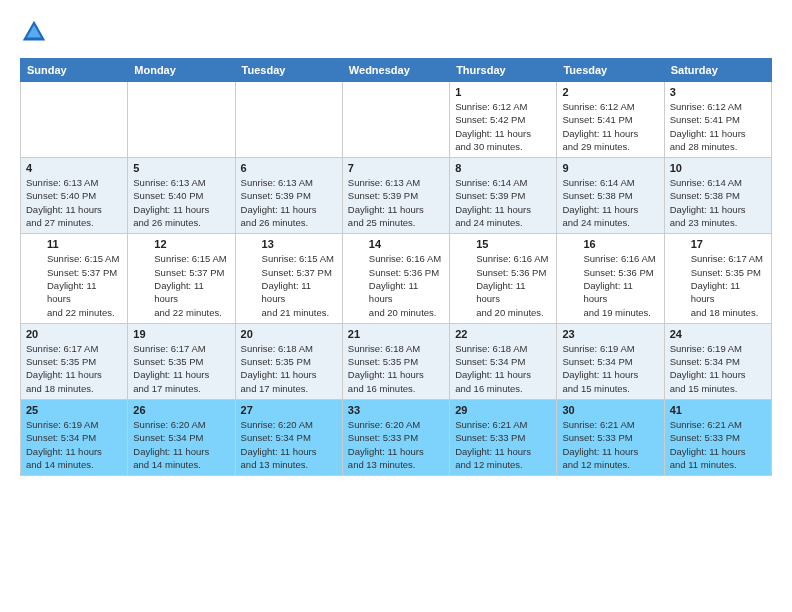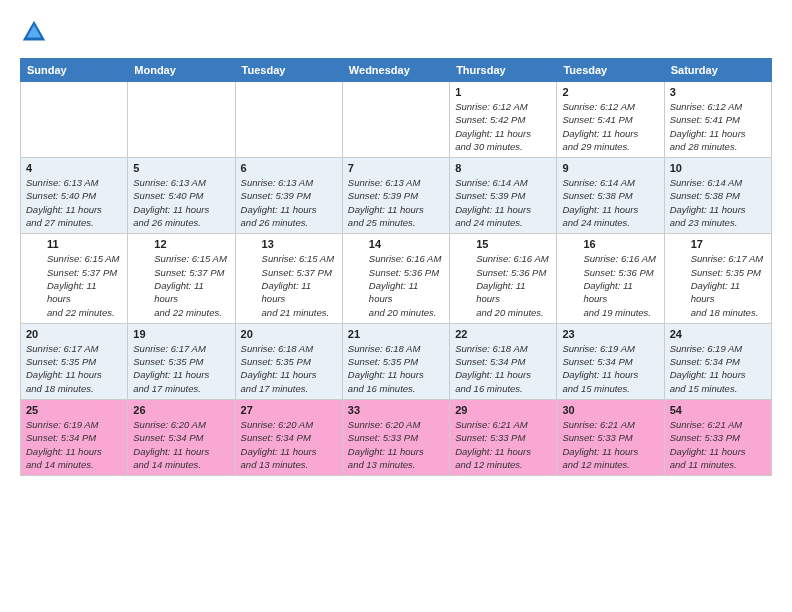--- a/index.html
+++ b/index.html
@@ -84,27 +84,26 @@
       font-weight: bold;
       font-size: 11px;
       color: #222;
       display: block;
       margin-bottom: 2px;
     }
     .day-info {
       font-size: 9.5px;
       color: #333;
       line-height: 1.4;
-      font-style: italic;
     }
     .row-1 td { background: #fff; }
     .row-2 td { background: #e8f0f8; }
     .row-3 td { background: #fff; padding-left: 26px; }
     .row-4 td { background: #e8f0f8; }
-    .row-5 td { background: #f9a8d4; }
+    .row-5 td { background: #7dd3fc; }
     td.empty { background: #fff !important; }
   </style>
 </head>
 <body>
 
 <div class="page">
   <div class="header">
     <div class="logo">
       <svg class="logo-icon" viewBox="0 0 40 40">
         <polygon points="20,4 36,32 4,32" fill="#1a6abf"></polygon>
@@ -351,21 +350,21 @@
 and 12 minutes.</div>
           </td>
           <td>
             <span class="day-num">30</span>
             <div class="day-info" style="white-space: pre-line;">Sunrise: 6:21 AM
 Sunset: 5:33 PM
 Daylight: 11 hours
 and 12 minutes.</div>
           </td>
           <td>
-            <span class="day-num">54</span>
+            <span class="day-num">41</span>
             <div class="day-info" style="white-space: pre-line;">Sunrise: 6:21 AM
 Sunset: 5:33 PM
 Daylight: 11 hours
 and 11 minutes.</div>
           </td>
         </tr>
       </tbody>
   </table>
 </div>
 

